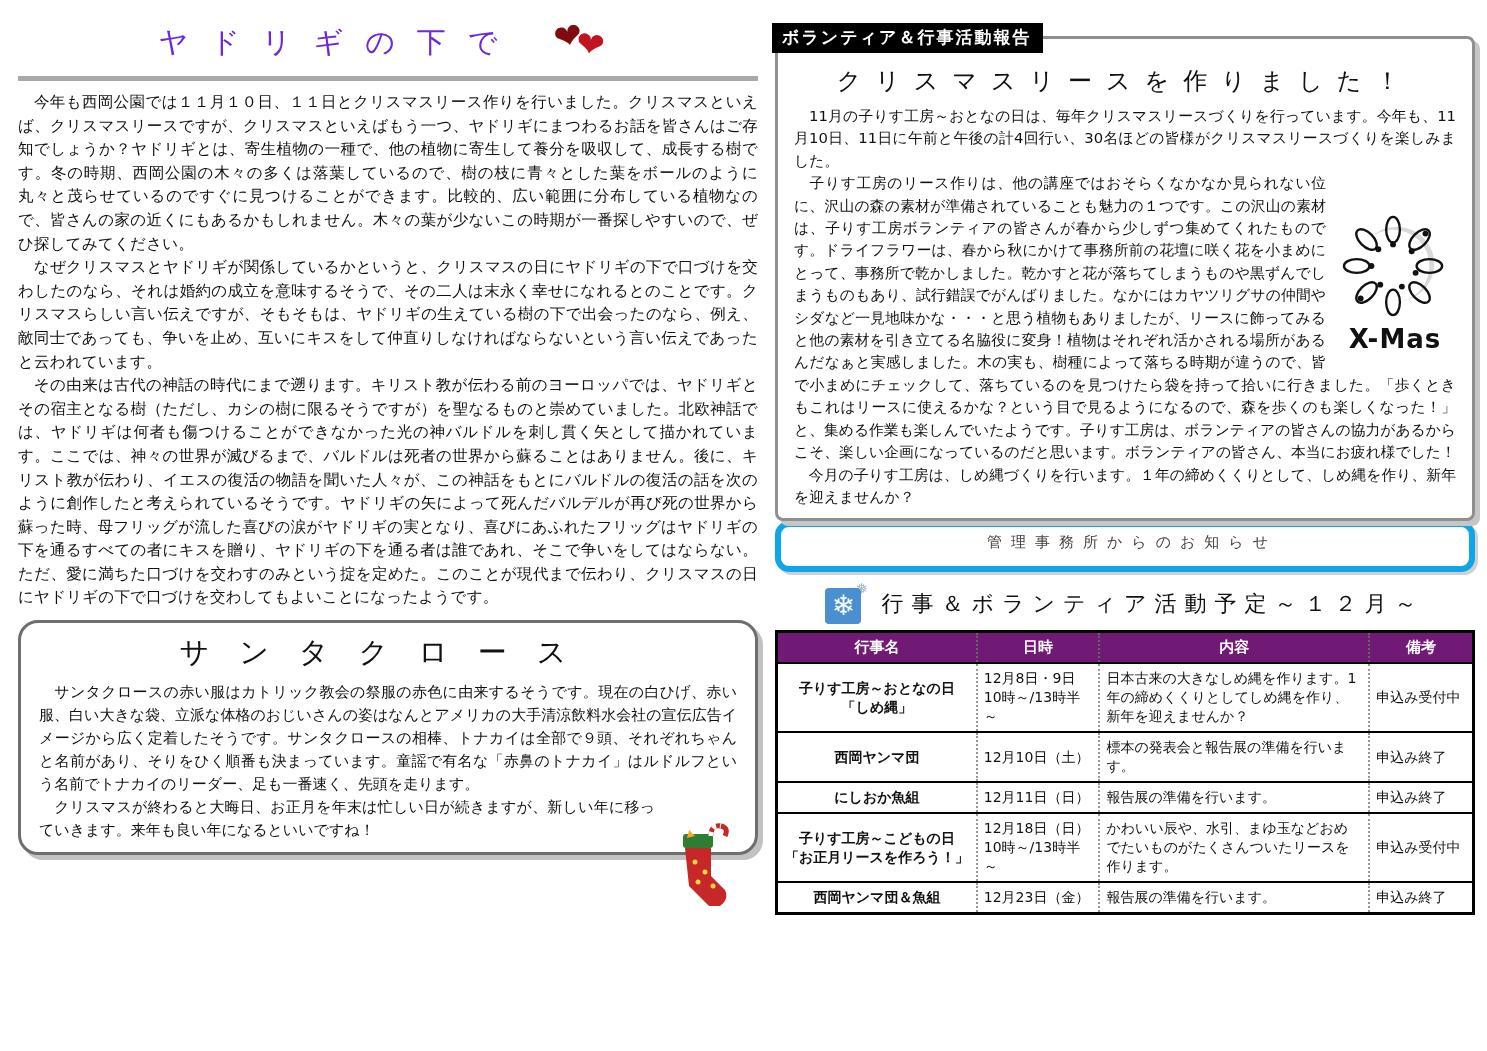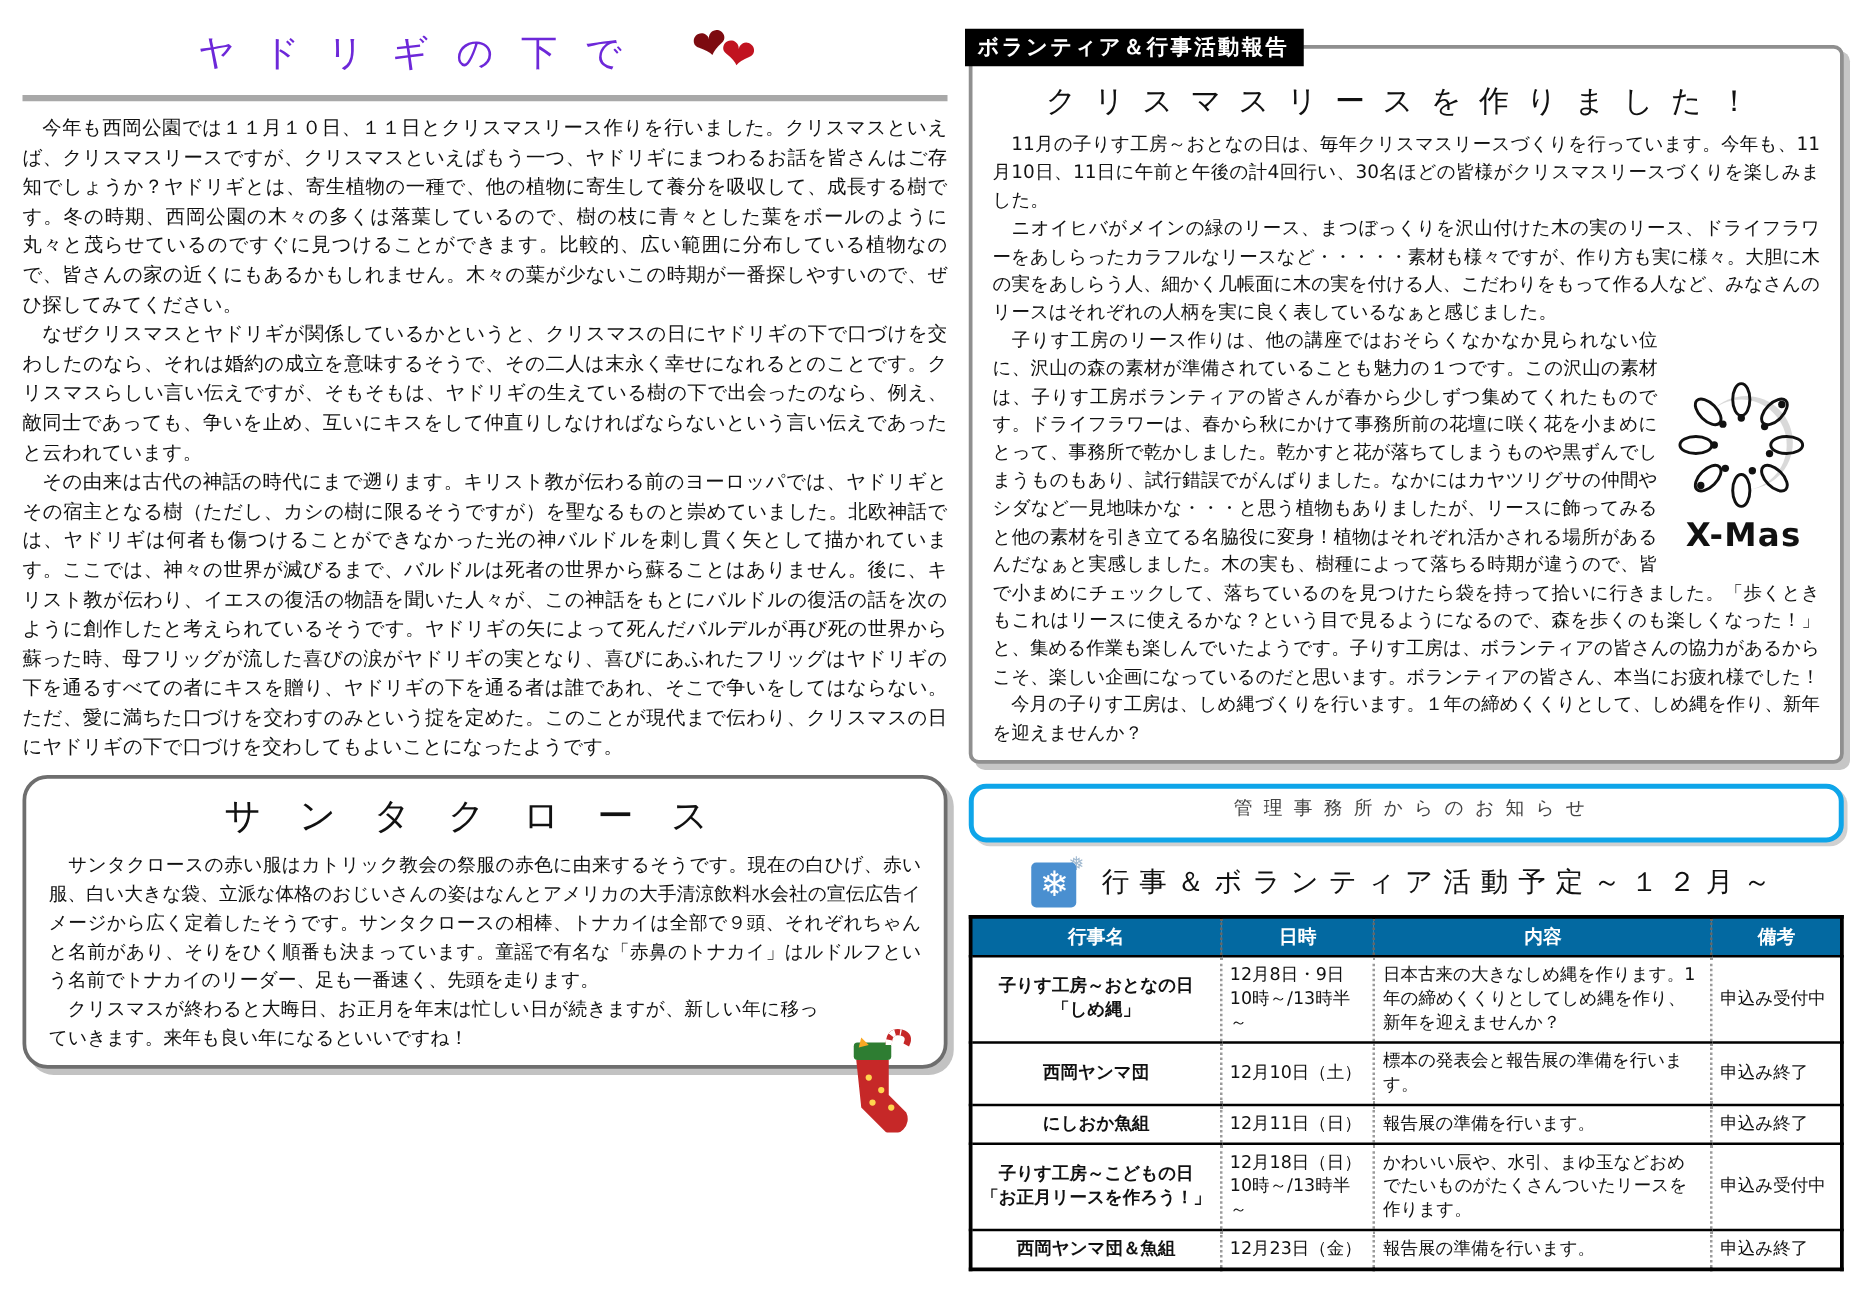--- a/index.html
+++ b/index.html
@@ -28,33 +28,33 @@
   .right-col { position:absolute; left:775px; top:22px; width:700px; }
   .report-box { position:relative; border:3px solid #8f8f8f; border-radius:8px;
                 box-shadow:5px 5px 0 #c6c6c6; padding:26px 16px 10px 16px; background:#fff; margin-top:14px; }
   .report-badge { position:absolute; top:-16px; left:-6px; background:#000; color:#fff;
                   font-size:17px; font-weight:bold; letter-spacing:2px; padding:3px 12px 4px 10px; }
   .report-title { text-align:center; font-size:24px; font-weight:400; letter-spacing:14px; margin:0 0 8px 0; }
   .report-box p { font-size:14.8px; line-height:22.4px; text-align:justify; }
   .wreath-float { float:right; width:122px; height:150px; margin:40px 0 0 8px; text-align:center; }
   .xmas-label { font-size:26px; font-weight:bold; letter-spacing:1px; color:#111; }
   
-  .notice-box { margin-top:16px; border:4px solid #0ea5e9; border-radius:14px;
+  .notice-box { border:6px solid #0ea5e9; border-radius:14px;
                 box-shadow:3px 3px 0 #d0d0d0; padding:6px 0 10px 14px; background:#fff; }
   .notice-title { text-align:center; font-size:15px; font-weight:400; letter-spacing:9px; color:#444; margin-bottom:4px; }
   .notice-box p { font-size:15px; line-height:22.5px; text-align:justify; }
   
   .schedule-head { display:flex; align-items:center; justify-content:center; gap:16px; margin:12px 0 6px 0; }
   .snowflake-badge { position:relative; width:40px; height:40px; flex:0 0 auto; }
   .snowflake-badge .sq { position:absolute; left:0; top:4px; width:36px; height:36px; background:#4a8fd0;
                          border-radius:4px; color:#fff; font-size:28px; line-height:36px; text-align:center; }
   .snowflake-badge .mini { position:absolute; right:-2px; top:-4px; font-size:15px; color:#9fb8cf; }
   .schedule-title { font-size:22px; font-weight:400; letter-spacing:8px; white-space:nowrap; }
   table.schedule { width:100%; border-collapse:collapse; border:3px solid #000; table-layout:fixed; }
-  table.schedule th { background:#0369a1; color:#fff; font-size:15px; font-weight:bold; padding:5px 18px; }
+  table.schedule th { background:#701a75; color:#fff; font-size:15px; font-weight:bold; padding:5px 18px; }
   table.schedule th + th { border-left:2px dotted #666; }
   table.schedule td { border-top:2px solid #000; font-size:14px; line-height:19px;
                       padding:5px 6px; vertical-align:middle; white-space:pre-line; }
   table.schedule td + td { border-left:2px dotted #9a9a9a; }
   td.c-name { font-weight:bold; text-align:center; }
   td.c-date { }
   td.c-note { }
   .col-name { width:196px; } .col-date { width:120px; } .col-content { width:264px; } .col-note { width:102px; }
 </style>
 </head>
@@ -96,21 +96,20 @@
     <p>　クリスマスが終わると大晦日、お正月を年末は忙しい日が続きますが、新しい年に移っていきます。来年も良い年になるといいですね！</p>
   </div>
 </div>
 
 <div class="right-col">
 
   <div class="report-box">
     <div class="report-badge">ボランティア＆行事活動報告</div>
     <div class="report-title">クリスマスリースを作りました！</div>
     <p>　11月の子りす工房～おとなの日は、毎年クリスマスリースづくりを行っています。今年も、11月10日、11日に午前と午後の計4回行い、30名ほどの皆様がクリスマスリースづくりを楽しみました。</p>
-    <p>　ニオイヒバがメインの緑のリース、まつぼっくりを沢山付けた木の実のリース、ドライフラワーをあしらったカラフルなリースなど・・・・・素材も様々ですが、作り方も実に様々。大胆に木の実をあしらう人、細かく几帳面に木の実を付ける人、こだわりをもって作る人など、みなさんのリースはそれぞれの人柄を実に良く表しているなぁと感じました。</p>
     <div class="wreath-float">
       <svg viewBox="0 0 110 110" width="108" height="108">
         <circle cx="57" cy="53" r="38" fill="#d9d9d9"></circle>
         <circle cx="53" cy="55" r="37" fill="#ffffff"></circle>
         <g fill="none" stroke="#111" stroke-width="2.4">
           <ellipse cx="53" cy="18" rx="7" ry="13"></ellipse>
           <ellipse cx="80" cy="28" rx="7" ry="13" transform="rotate(45 80 28)"></ellipse>
           <ellipse cx="90" cy="55" rx="7" ry="13" transform="rotate(90 90 55)"></ellipse>
           <ellipse cx="80" cy="82" rx="7" ry="13" transform="rotate(135 80 82)"></ellipse>
           <ellipse cx="53" cy="92" rx="7" ry="13"></ellipse>

